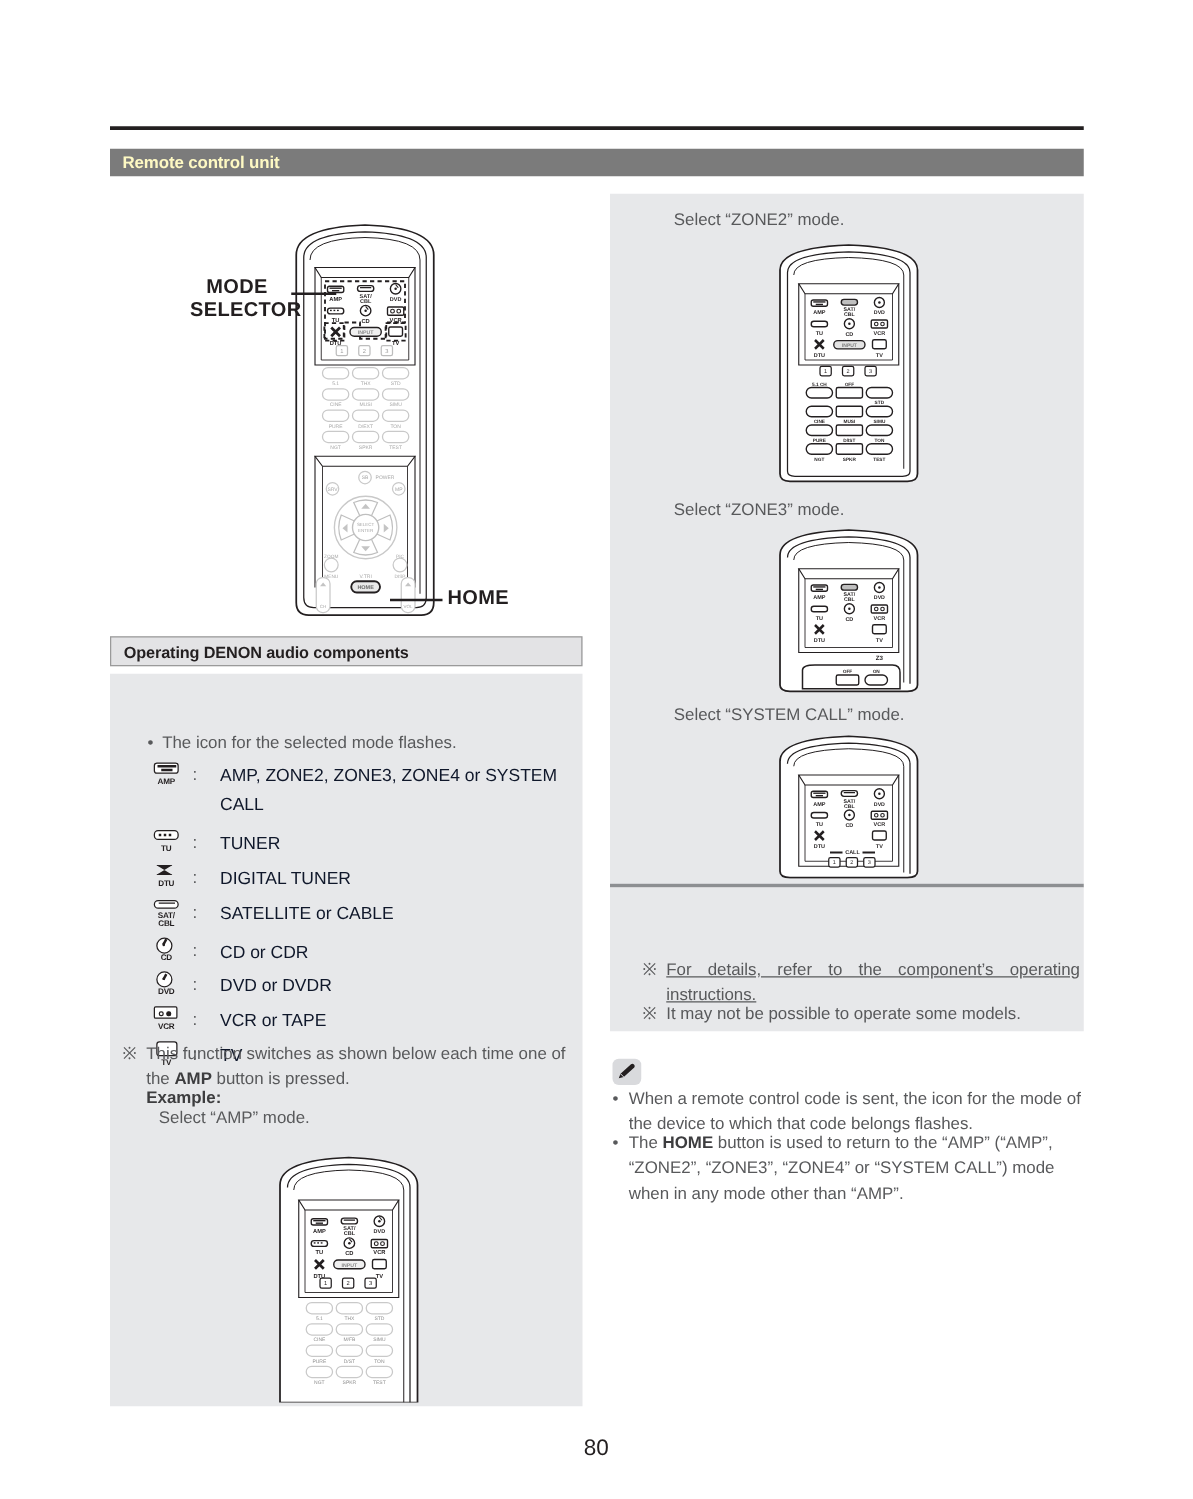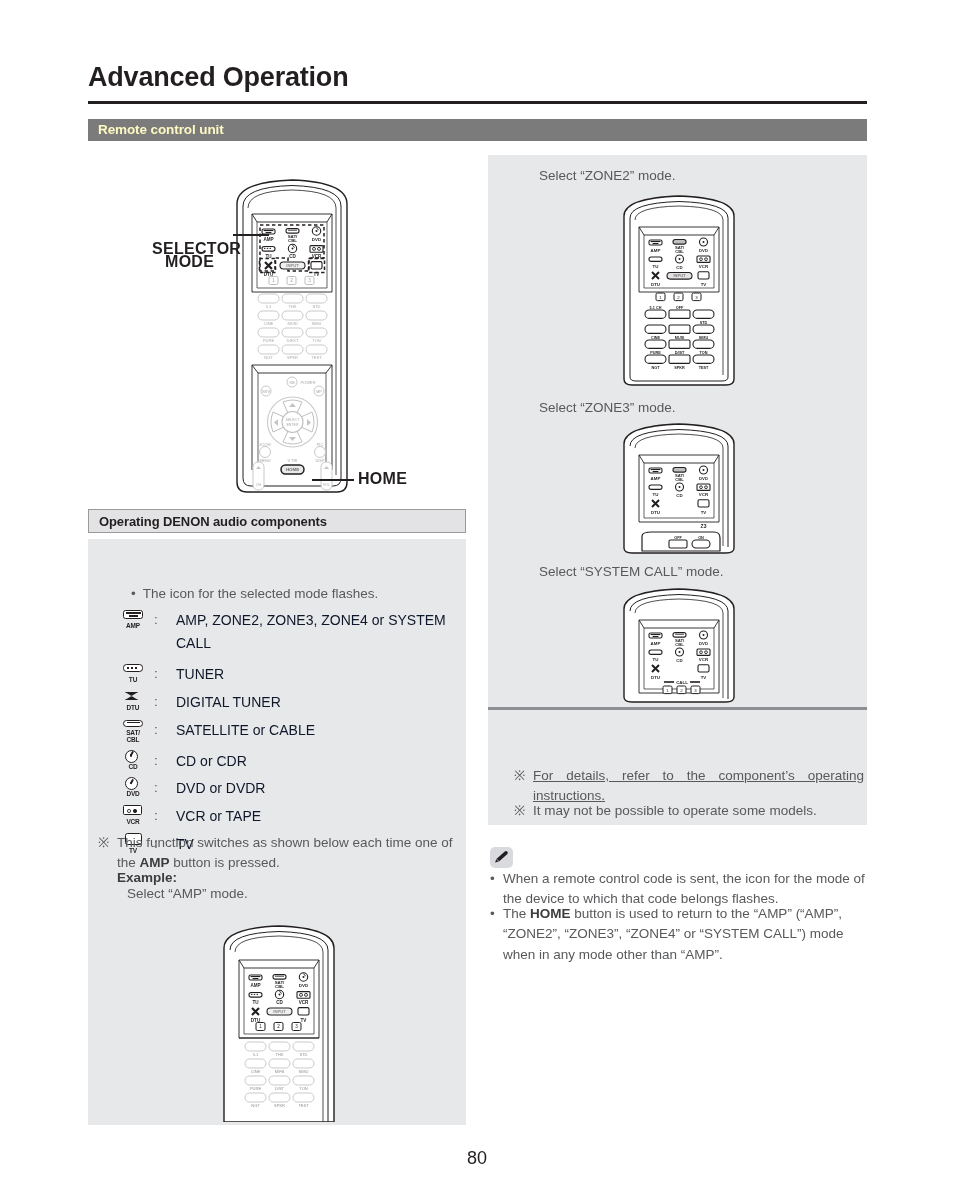--- a/index.html
+++ b/index.html
@@ -69,21 +69,21 @@
   
   .t { position:absolute; font-size:13.5px; color:#58595b; line-height:1.52; }
   .b { font-weight:bold; color:#3d3d3f; }
 
   .mode-selector-head {
     position:absolute; left:88px; top:552px; width:378px;
     text-align:center; font-size:16.5px; font-weight:bold; color:#231f20;
     letter-spacing:0.5px;
   }
 
-  .bullet-line { position:absolute; left:131px; top:586px; font-size:13.5px; }
+  .bullet-line { position:absolute; left:118px; top:586px; font-size:13.5px; }
   .bullet-line .dot { margin-right:7px; }
 
   
   .legend { position:absolute; left:118px; top:609px; width:348px; }
   .legend-row { display:flex; align-items:flex-start; margin-bottom:5px; }
   .legend-ico {
     width:36px; min-width:36px; height:22px; position:relative;
   }
   .legend-colon { width:22px; min-width:22px; font-size:13.5px; color:#58595b; padding-top:3px;}
   .legend-txt { font-size:14px; color:#0f172a; line-height:1.62; }
@@ -195,21 +195,20 @@
 
   
   .remote { position:absolute; }
   .rsvg { display:block; }
 </style>
 </head>
 <body>
 
 <div class="page">
 
-  <div class="title">Advanced Operation</div>
   <div class="title-rule"></div>
 
   <div class="band">
     <div class="band-label">Remote control unit</div>
   </div>
 
   <div class="remote" style="left:225px; top:170px;">
     <svg class="rsvg" width="135" height="325" viewBox="0 0 135 325">
       <g fill="none" stroke="#231f20" stroke-width="1.4">
 
@@ -380,21 +379,21 @@
         <path d="M31 299 L36 299 L33.5 296 Z"></path>
           <path d="M99 299 L104 299 L101.5 296 Z"></path>
       </g>
       <g font-size="3.6" fill="#a8a8a8" text-anchor="middle" font-family="Liberation Sans, sans-serif">
         <text x="33.5" y="316">CH</text>
           <text x="101.5" y="316">VOL</text>
       </g>
     </svg>
   </div>
 
-  <div class="callout" style="left:165px; top:221px;margin-top:32px;">
+  <div class="callout" style="left:165px; top:221px;">
     <span>MODE</span>
   </div>
   <div class="callout" style="left:152px; top:240px;">
     <span>SELECTOR</span>
   </div>
   <div class="leader" style="left:233px; top:234px; width:36px;"></div>
 
   <div class="callout" style="left:358px; top:470px;">
     <span>HOME</span>
   </div>

